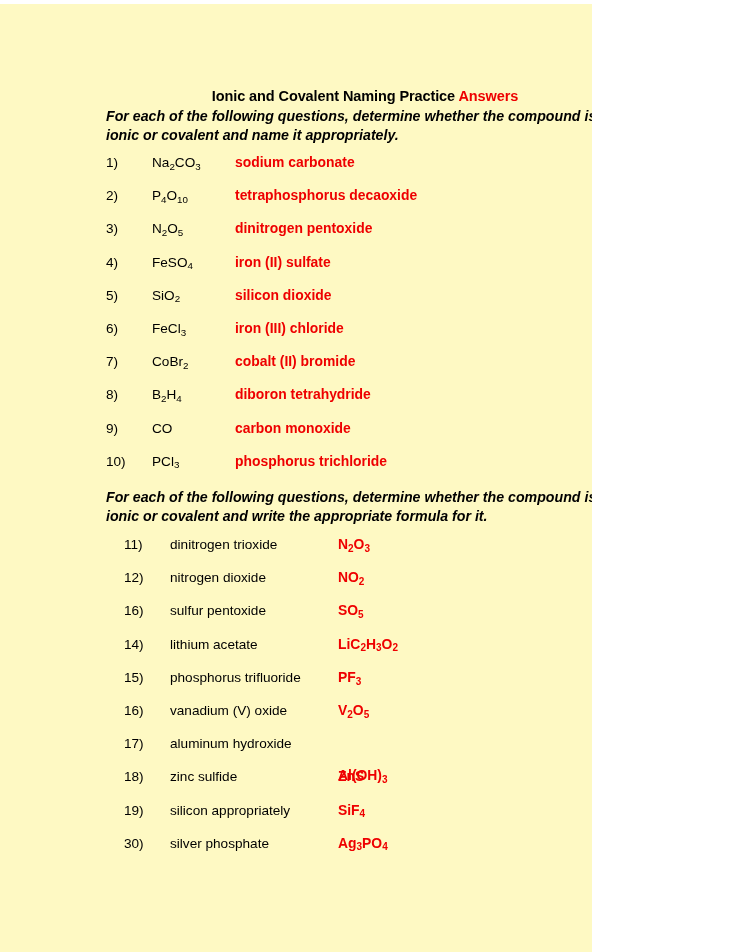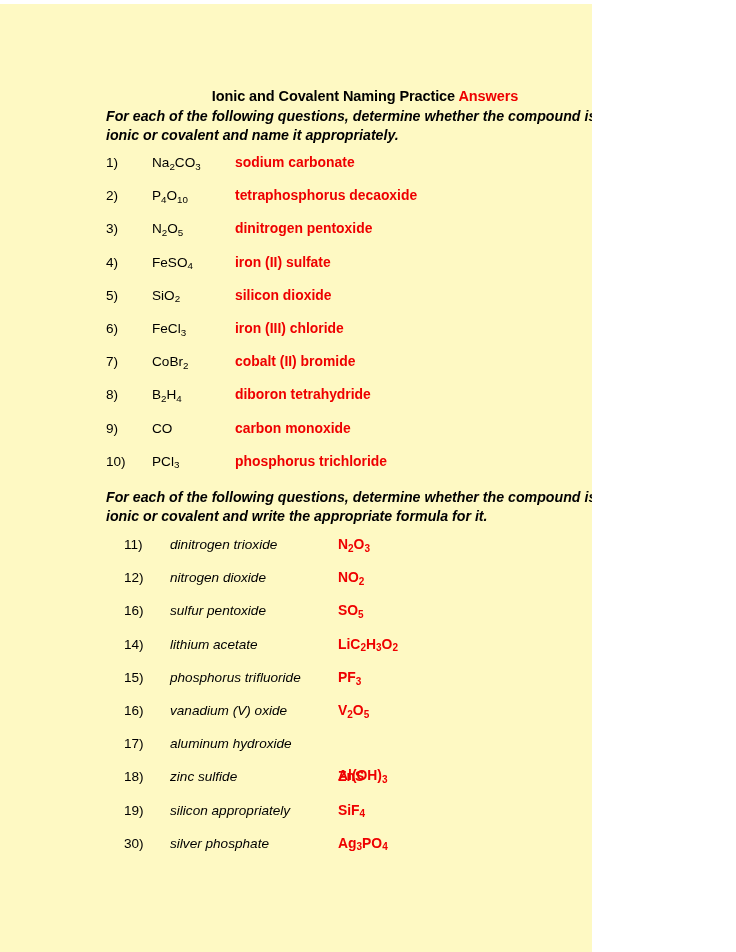--- a/index.html
+++ b/index.html
@@ -103,21 +103,20 @@
 
   
   .q-name {
     position: absolute;
     left: 152px;
     top: 0;
     font-size: 13.6px;
     line-height: 17px;
     color: #000000;
     white-space: nowrap;
-    font-style: italic;
   }
   .q-answer-formula {
     position: absolute;
     left: 320px;
     top: 0;
     font-size: 13.9px;
     font-weight: bold;
     line-height: 17px;
     color: #ee0000;
     white-space: nowrap;

